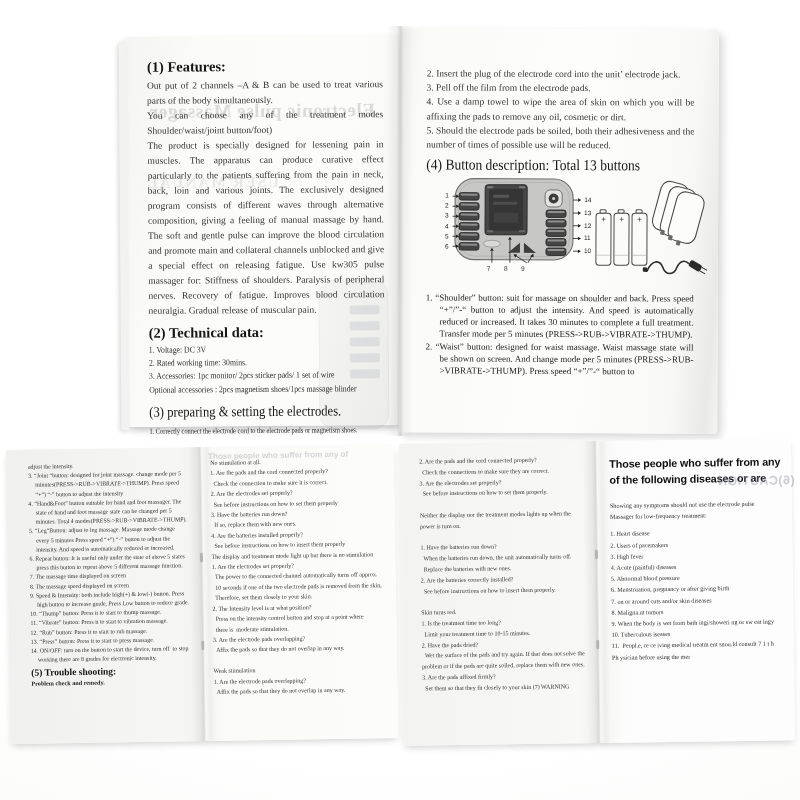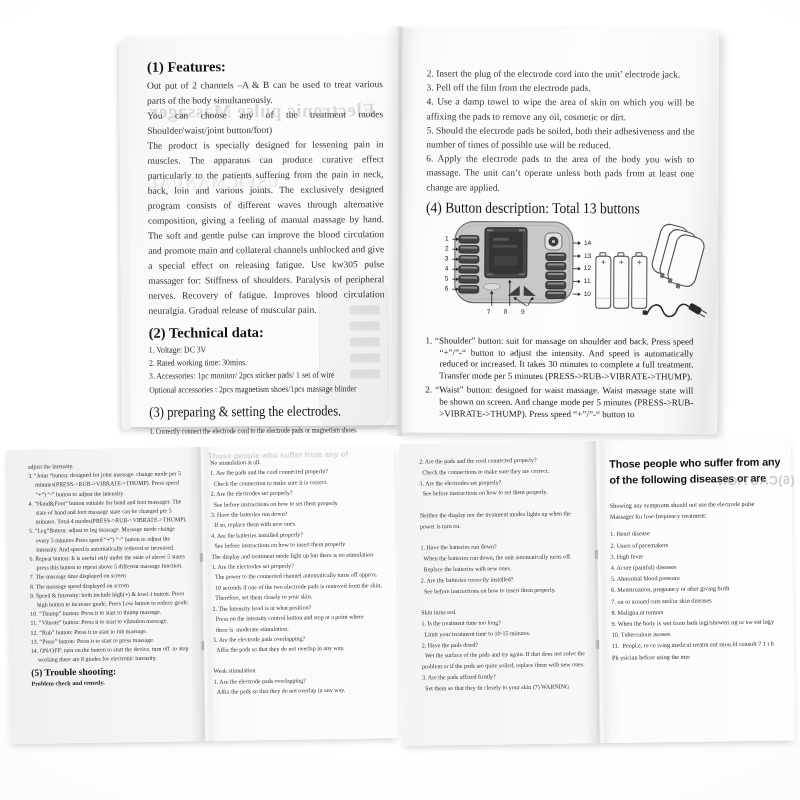--- a/index.html
+++ b/index.html
@@ -117,21 +117,20 @@
   </section>
 
   <section class="page page-tr">
     <div class="ctr">
       <div>
 
       <p class="body step">2. Insert the plug of the electrode cord into the unit’ electrode jack.</p>
           <p class="body step">3. Pell off the film from the electrode pads.</p>
           <p class="body step">4. Use a damp towel to wipe the area of skin on which  you will be affixing the pads to remove any oil, cosmetic or dirt.</p>
           <p class="body step">5. Should the electrode pads be soiled, both their adhesiveness and the number of times of possible use  will be reduced.</p>
-          <p class="body step">6. Apply the electrode pads to the area of the body you wish to massage. The unit can’t operate unless both pads from at least one change are applied.</p>
         </div>
       <h2 class="h4a">(4) Button description: Total 13 buttons</h2>
 
       <div class="diagram">
         <svg viewBox="0 0 280 112" width="280" height="112">
 
           <g>
             <rect x="11" y="2" width="118" height="81" rx="19" fill="#c7c7c6" stroke="#6e6e6e" stroke-width="1.1"></rect>
             <rect x="14.5" y="5.5" width="111" height="74" rx="16" fill="none" stroke="#aeaead" stroke-width="0.7"></rect>
             <rect x="41" y="8" width="42" height="50" rx="3.5" fill="#474747" stroke="#2a2a2a" stroke-width="1"></rect>

